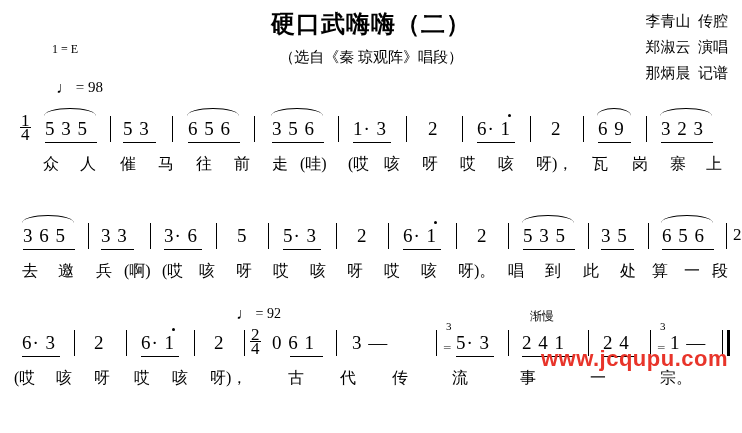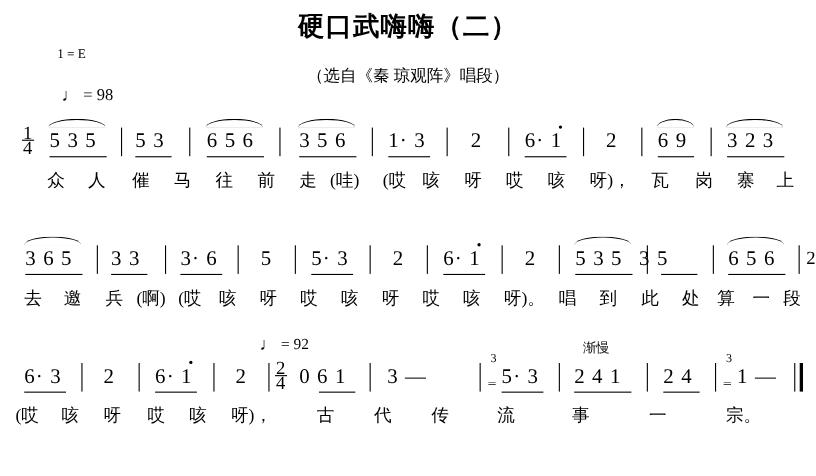--- a/index.html
+++ b/index.html
@@ -32,21 +32,20 @@
     font-weight: bold;
     letter-spacing: 1px;
   }
   .subtitle {
     position: absolute;
     left: 0;
     top: 48px;
     width: 742px;
     text-align: center;
     font-size: 15px;
-    margin-top: 12px;
   }
   .credits {
     position: absolute;
     right: 14px;
     top: 8px;
     font-size: 15px;
     line-height: 26px;
     text-align: left;
   }
   .credits div {
@@ -175,20 +174,25 @@
   }
 </style>
 </head>
 <body>
 
 <div class="sheet">
 
   <div class="title">硬口武嗨嗨（二）</div>
   <div class="subtitle">（选自《秦 琼观阵》唱段）</div>
 
+  <div class="credits">
+    <div>李青山  传腔</div>
+    <div>郑淑云  演唱</div>
+    <div>那炳晨  记谱</div>
+  </div>
 
   <div class="key">1 = E</div>
 
   <div class="tempo1">
     <span class="tempo-note">♩</span>
     <span>= 98</span>
   </div>
 
   <div class="system sys1">
     <div class="notes">
@@ -296,21 +300,21 @@
       <div class="bar" style="left:456px; top:8px;"></div>
 
       <div class="note" style="left:477px; top:10px;">2</div>
       <div class="bar" style="left:508px; top:8px;"></div>
 
       <div class="slur" style="left:522px; top:0px; width:52px;"></div>
       <div class="note" style="left:523px; top:10px;">5 3 5</div>
       <div class="beam1" style="left:523px; top:34px; width:52px;"></div>
       <div class="bar" style="left:588px; top:8px;"></div>
 
-      <div class="note" style="left:581px; top:10px;text-align:center;">3 5</div>
+      <div class="note" style="left:601px; top:10px;text-align:center;">3 5</div>
       <div class="beam1" style="left:601px; top:34px; width:33px;"></div>
       <div class="bar" style="left:648px; top:8px;"></div>
 
       <div class="slur" style="left:661px; top:0px; width:52px;"></div>
       <div class="note" style="left:662px; top:10px;">6 5 6</div>
       <div class="beam1" style="left:662px; top:34px; width:52px;"></div>
       <div class="bar" style="left:726px; top:8px;"></div>
 
       <div class="note" style="left:733px; top:10px; font-size:17px;">2 7 6</div>
     </div>
@@ -410,14 +414,15 @@
       <div class="lyr" style="left:288px;">古</div>
       <div class="lyr" style="left:340px;">代</div>
       <div class="lyr" style="left:392px;">传</div>
       <div class="lyr" style="left:452px;">流</div>
       <div class="lyr" style="left:520px;">事</div>
       <div class="lyr" style="left:590px;">一</div>
       <div class="lyr" style="left:660px;">宗。</div>
     </div>
   </div>
 
+  <div class="watermark">www.jcqupu.com</div>
 
 </div>
 
 </body></html>

